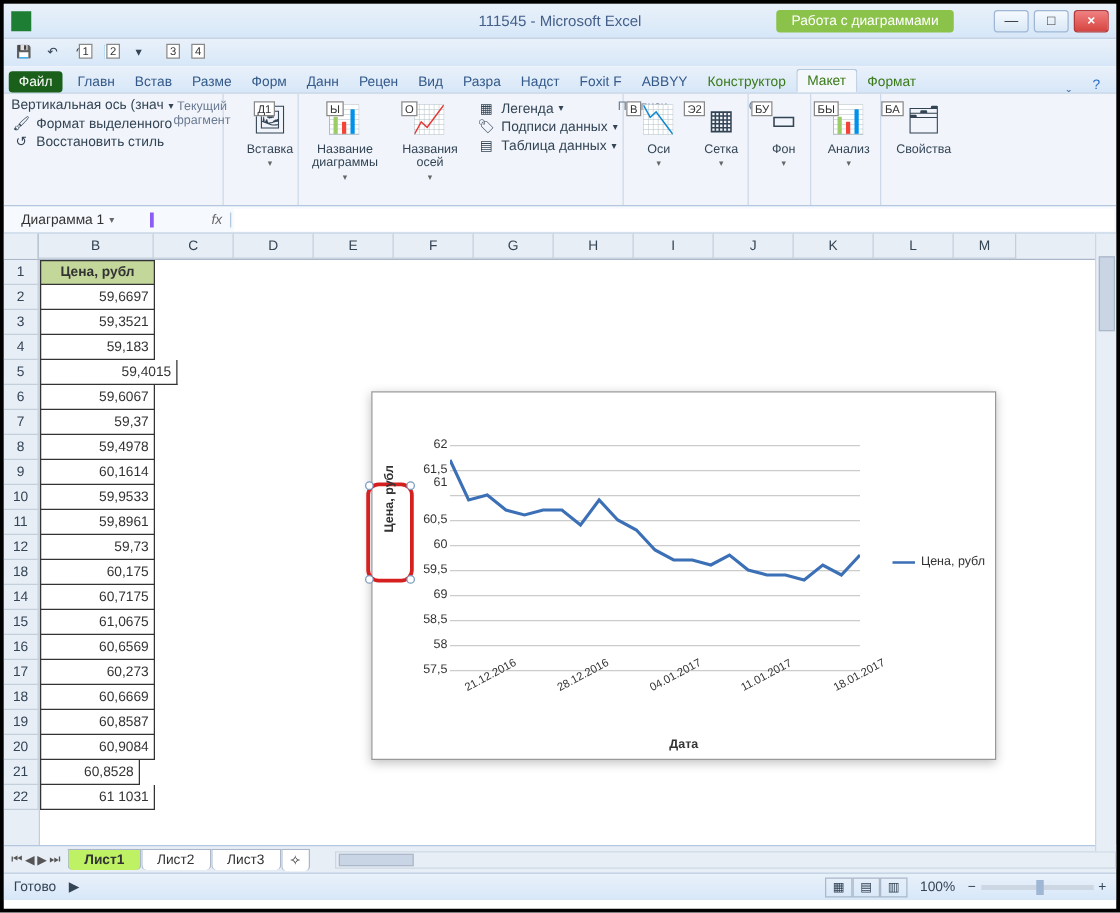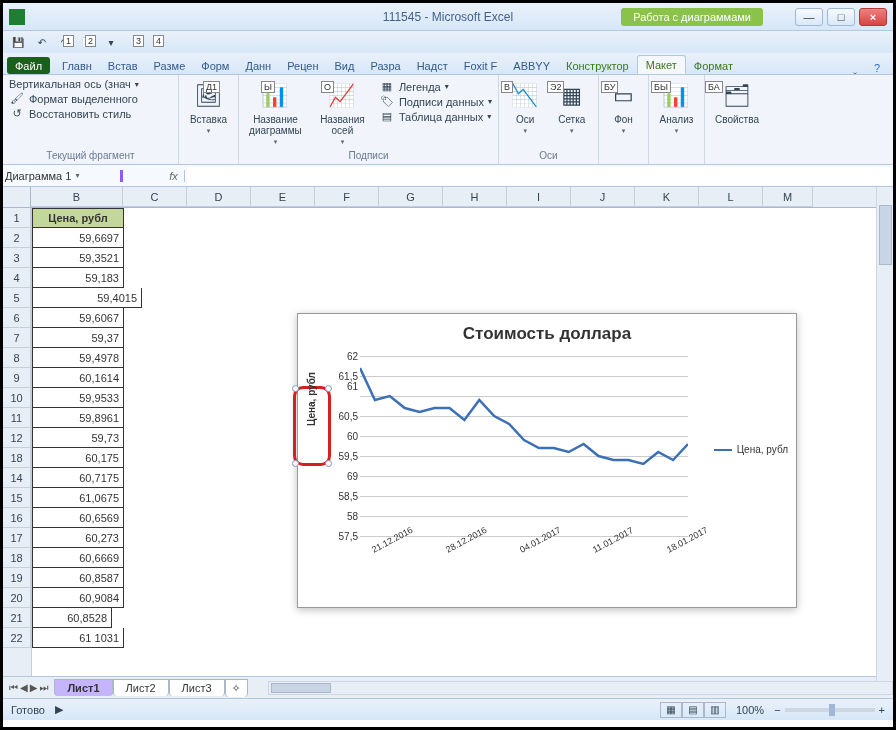--- a/index.html
+++ b/index.html
@@ -22,34 +22,34 @@
   .tabs { display:flex; align-items:flex-end; height:22px; background:linear-gradient(#e9f1fa,#d7e7f8); padding-left:4px; border-bottom:1px solid #b3c7de; }
   .tabs .tab { padding:3px 8px 2px; font-size:11px; color:#345a8a; cursor:pointer; border-top-left-radius:3px; border-top-right-radius:3px; }
   .tabs .tab.file { background:#1a5f1a; color:#fff; border-radius:3px; margin-right:4px; }
   .tabs .tab.active { background:#f4f7fb; border:1px solid #b3c7de; border-bottom:1px solid #f4f7fb; }
   .tabs .tab.chart-ctx { color:#3a7a1a; }
   .tabs .help { margin-left:auto; margin-right:8px; display:flex; gap:6px; color:#345a8a; }
   .tabs .help span { cursor:pointer; width:16px; text-align:center; }
 
   
   .ribbon { background:#f1f5fb; border-bottom:1px solid #b3c7de; display:flex; height:90px; }
-  .ribbon .group { border-right:1px solid #cdd9e8; display:flex; flex-direction:column; padding:3px 6px 0; }
+  .ribbon .group { border-right:1px solid #cdd9e8; display:flex; flex-direction:row; padding:3px 6px 0; }
   .ribbon .group .content { flex:1; display:flex; align-items:flex-start; gap:6px; }
   .ribbon .group .label { text-align:center; font-size:10px; color:#6a7a92; padding:2px 0 3px; }
   .ribbon .bigbtn { display:flex; flex-direction:column; align-items:center; width:62px; cursor:pointer; padding-top:2px; gap:2px; font-size:10px; color:#345; }
   .ribbon .bigbtn .glyph { width:32px; height:32px; display:flex; align-items:center; justify-content:center; font-size:22px; }
   .ribbon .bigbtn .caret { font-size:7px; color:#666; }
   .ribbon .stack { display:flex; flex-direction:column; gap:2px; }
   .ribbon .stack .item { display:flex; align-items:center; gap:4px; font-size:11px; color:#345; cursor:pointer; white-space:nowrap; }
   .ribbon .stack .item .glyph { width:16px; text-align:center; }
   .key-tip { position:absolute; background:#fff; border:1px solid #888; font-size:9px; padding:0 2px; pointer-events:none; }
 
   
   .fx-row { display:flex; align-items:center; height:22px; border-bottom:1px solid #b3c7de; background:#f6f9fd; }
-  .namebox { width:120px; border-right:3px solid #8b5cf6; padding:0 2px; display:flex; align-items:center; gap:4px; font-size:11px; }
+  .namebox { width:120px; border-right:3px solid #8b5cf6; padding:0 14px; display:flex; align-items:center; gap:4px; font-size:11px; }
   .namebox .dd { font-size:8px; color:#666; }
   .fx-symbol { width:22px; text-align:center; font-style:italic; color:#666; border-right:1px solid #b3c7de; }
   .fx-input { flex:1; padding:0 6px; font-size:11px; background:#fff; height:18px; margin:2px; }
 
   
   .grid-area { display:flex; height:468px; position:relative; }
   .rowhdrs { background:#e8eef6; border-right:1px solid #c4cfdc; }
   .rowhdrs .rh, .colhdrs .ch { border-bottom:1px solid #c4cfdc; display:flex; align-items:center; justify-content:center; font-size:11px; color:#345; }
   .rowhdrs .rh { height:20px; width:28px; border-right:1px solid #c4cfdc; }
   .colhdrs { display:flex; background:#e8eef6; border-bottom:1px solid #aab8ca; }
@@ -73,21 +73,21 @@
   .chart .legend { position:absolute; right:8px; top:130px; display:flex; align-items:center; gap:5px; font-size:10px; }
   .chart .legend .swatch { width:18px; height:2px; background:#3b6fb6; }
   .chart .xtick { position:absolute; font-size:9px; color:#333; transform:rotate(-28deg); transform-origin:left top; white-space:nowrap; }
   .chart svg { position:absolute; left:62px; top:42px; }
 
   
   .sheet-bar { display:flex; align-items:center; height:22px; background:#e8eef6; border-top:1px solid #b3c7de; }
   .sheet-bar .nav { display:flex; gap:2px; padding:0 6px; color:#555; }
   .sheet-bar .nav span { cursor:pointer; font-size:10px; }
   .sheet-bar .sheet { padding:2px 12px; font-size:11px; border:1px solid #aab8ca; border-bottom:none; background:#fff; border-top-left-radius:0; border-top-right-radius:0; border-bottom-left-radius:4px; border-bottom-right-radius:4px; cursor:pointer; }
-  .sheet-bar .sheet.active { background:#c4b5fd; font-weight:bold; }
+  .sheet-bar .sheet.active { background:#bef264; font-weight:bold; }
   .sheet-bar .hscroll { flex:1; margin-left:20px; height:14px; background:#e8eef6; border:1px solid #cdd7e3; display:flex; align-items:center; }
   .sheet-bar .hscroll .thumb { width:60px; height:10px; background:#c9d5e4; margin-left:2px; border:1px solid #aab8ca; }
 
   
   .status { display:flex; align-items:center; height:22px; background:linear-gradient(#e9f1fa,#d7e7f8); border-top:1px solid #b3c7de; padding:0 8px; font-size:11px; color:#345; gap:10px; }
   .status .views { margin-left:auto; display:flex; gap:0; }
   .status .views span { width:22px; height:16px; border:1px solid #aab8ca; display:flex; align-items:center; justify-content:center; font-size:10px; cursor:pointer; }
   .status .zoom { display:flex; align-items:center; gap:4px; }
   .status .slider { width:90px; height:4px; background:#cdd7e3; position:relative; }
   .status .slider .knob { position:absolute; left:44px; top:-4px; width:6px; height:12px; background:#9fb7d4; }
@@ -312,21 +312,20 @@
       <div class="rh">17</div>
       <div class="rh">18</div>
       <div class="rh">19</div>
       <div class="rh">20</div>
       <div class="rh">21</div>
       <div class="rh">22</div>
     </div>
   <div class="cells" id="cells">
 
     <div class="chart">
-      <div class="title">Стоимость доллара</div>
       <div class="plot" id="plot">
           <div class="hline" style="top: 180px;"></div>
           <div class="hline" style="top: 160px;"></div>
           <div class="hline" style="top: 140px;"></div>
           <div class="hline" style="top: 120px;"></div>
           <div class="hline" style="top: 100px;"></div>
           <div class="hline" style="top: 80px;"></div>
           <div class="hline" style="top: 60px;"></div>
           <div class="hline" style="top: 40px;"></div>
           <div class="hline" style="top: 20px;"></div>
@@ -336,20 +335,21 @@
           <path d="M0.0 12.0 L14.9 44.0 L29.8 40.0 L44.7 52.0 L59.6 56.0 L74.5 52.0 L89.5 52.0 L104.4 64.0 L119.3 44.0 L134.2 60.0 L149.1 68.0 L164.0 84.0 L178.9 92.0 L193.8 92.0 L208.7 96.0 L223.6 88.0 L238.5 100.0 L253.5 104.0 L268.4 104.0 L283.3 108.0 L298.2 96.0 L313.1 104.0 L328.0 88.0 " fill="none" stroke="#3b6fb6" stroke-width="2.5"></path>
         </svg>
       <div id="yticks"></div>
       <div class="ylabel-box">
         <div class="handle" style="left:-4px;top:-4px"></div>
         <div class="handle" style="right:-4px;top:-4px"></div>
         <div class="handle" style="left:-4px;bottom:-4px"></div>
         <div class="handle" style="right:-4px;bottom:-4px"></div>
       </div>
       <div class="ylabel">Цена, рубл</div>
+      <div class="xlabel">Дата</div>
       <div class="legend">
           <div class="swatch"></div>
           <span>Цена, рубл</span>
         </div>
       <div id="xticks"></div>
     <div class="ytick" style="top: 222px;">57,5</div>
         <div class="ytick" style="top: 202px;">58</div>
         <div class="ytick" style="top: 182px;">58,5</div>
         <div class="ytick" style="top: 162px;">69</div>
         <div class="ytick" style="top: 142px;">59,5</div>

